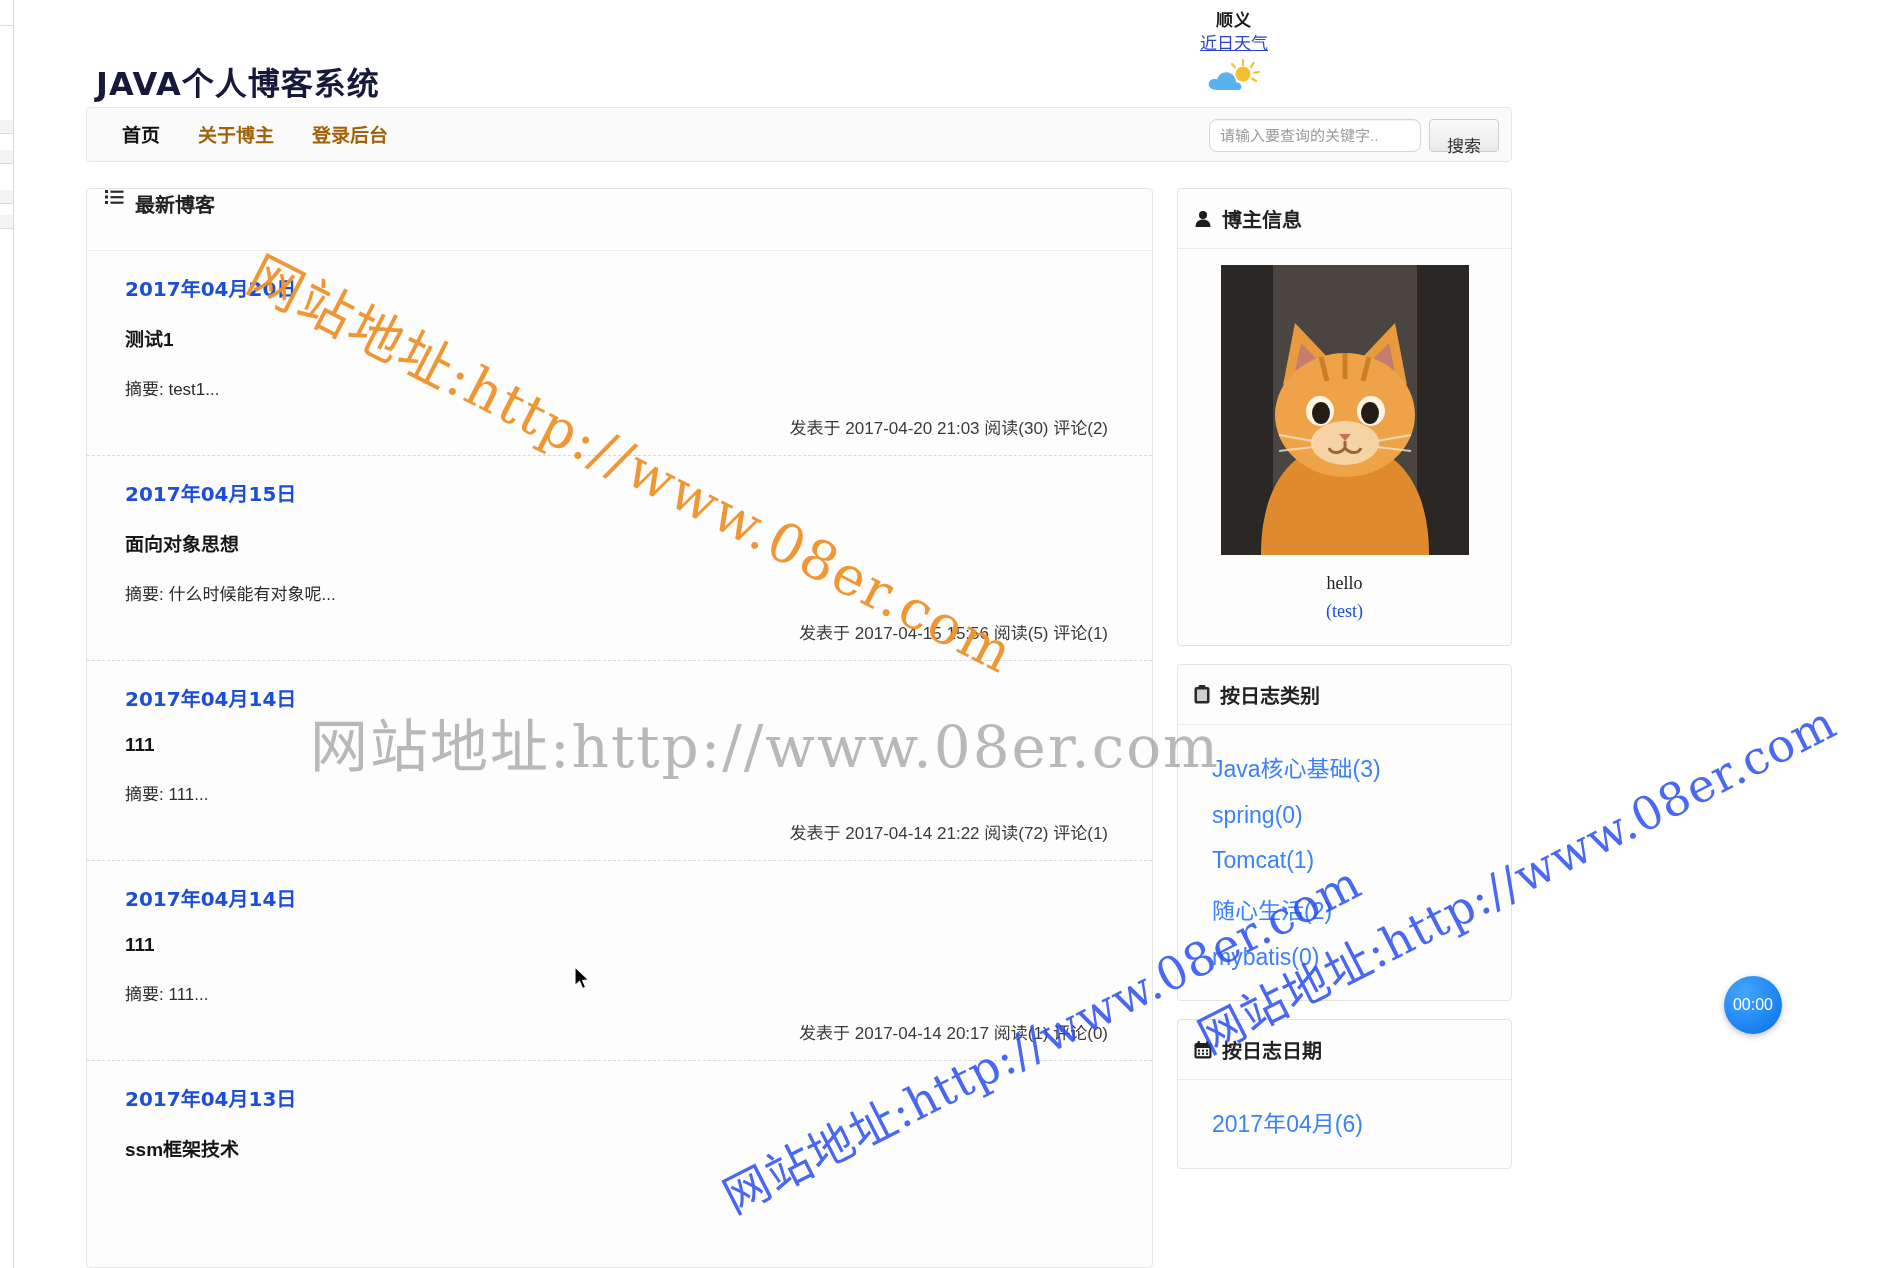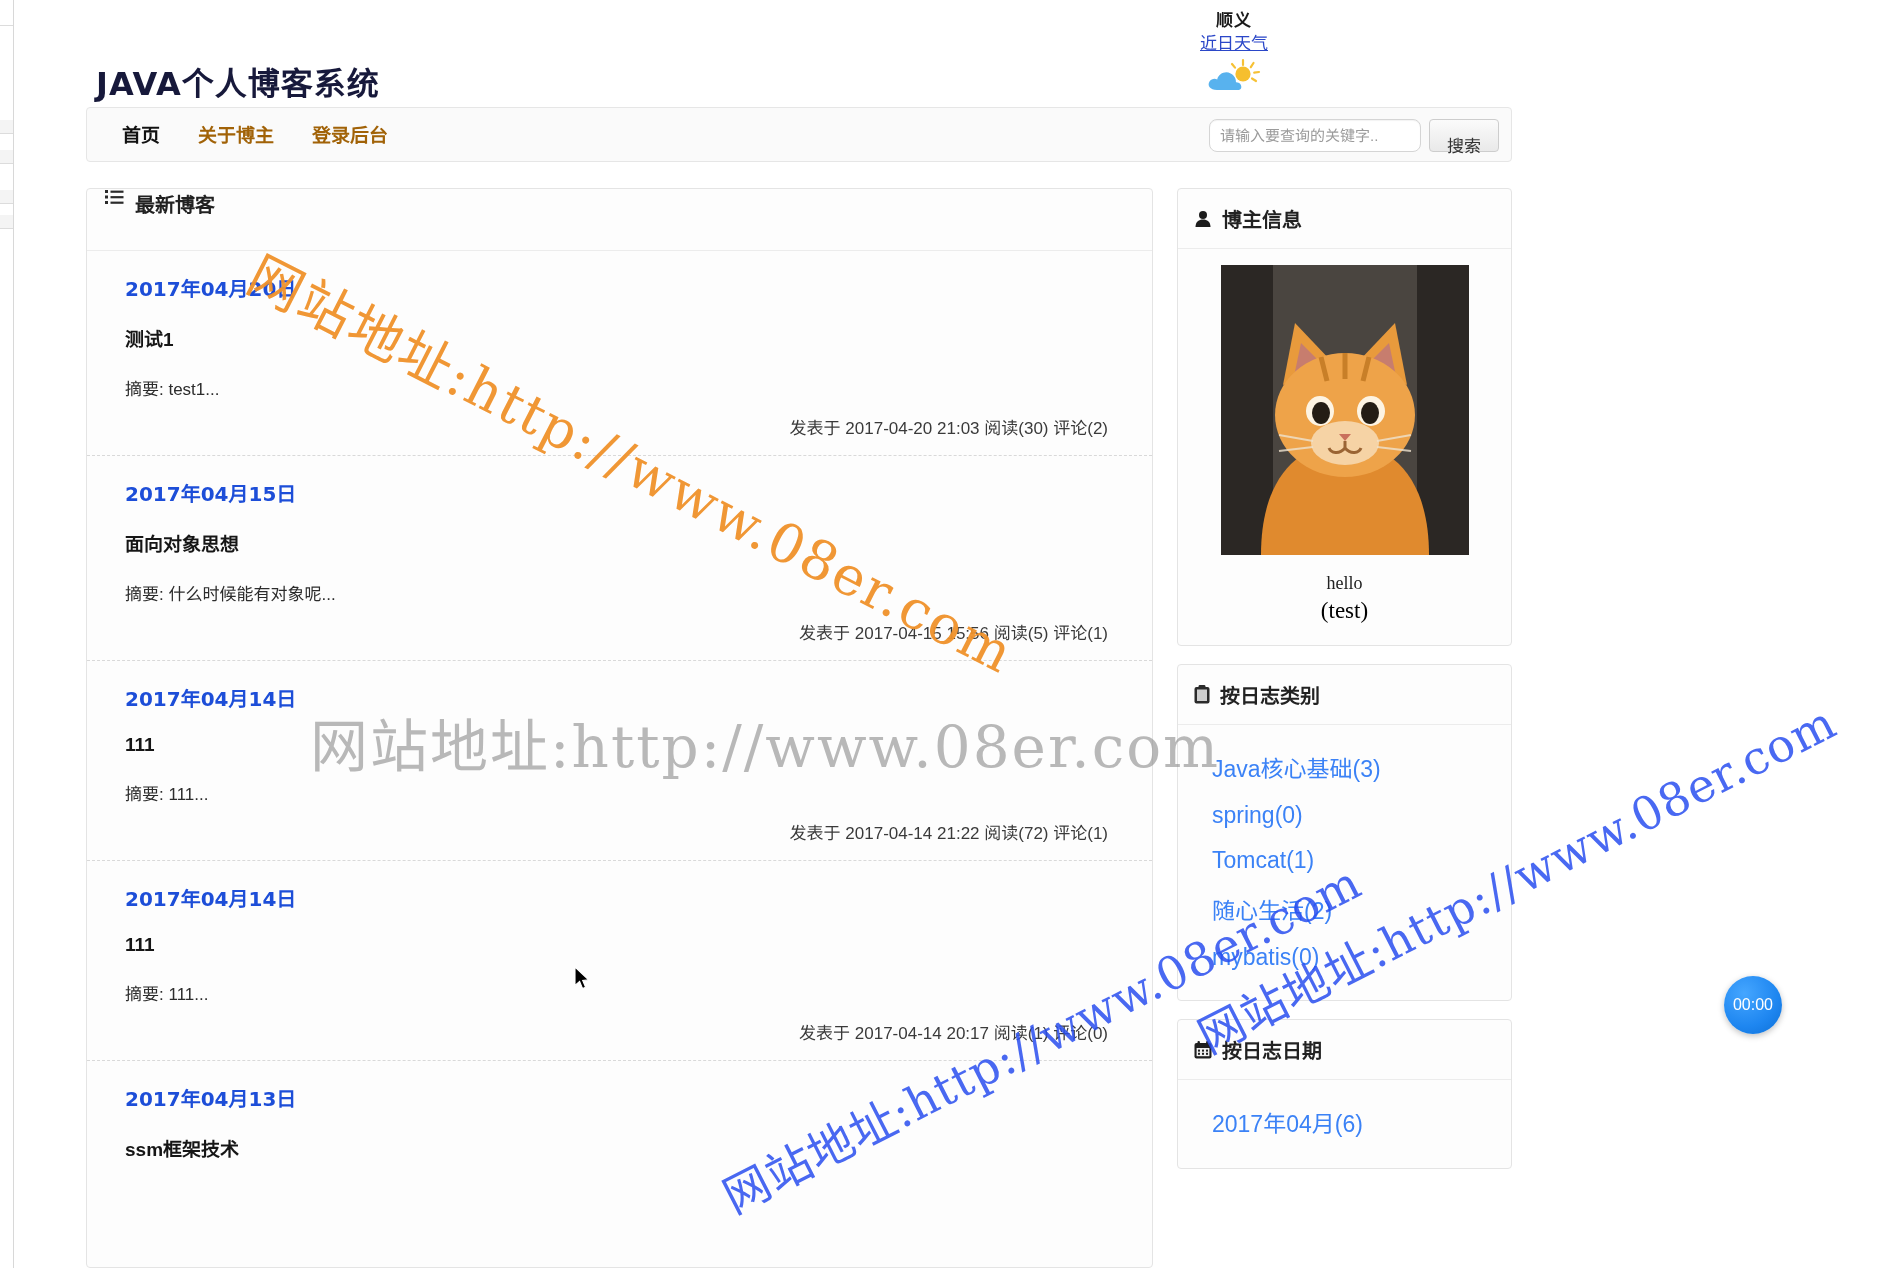--- a/index.html
+++ b/index.html
@@ -235,21 +235,21 @@
     display: block;
     border: 0;
     background: #2f2b29;
     position: relative;
     overflow: hidden;
   }
   .blogger-name {
     font-size: 18px; color: #222; margin-top: 14px; line-height: 28px;
   }
   .blogger-sub {
-    font-size: 23px; color: #000000; line-height: 28px;
+    font-size: 18px; color: #1d4ed8; line-height: 28px;
   }
 
   .cat-list { list-style: none; margin: 0; padding: 0; }
   .cat-list li { padding: 9px 0 9px 16px; }
   .cat-list a {
     color: #3b82f6;
     font-size: 23px;
     text-decoration: none;
   }
 

